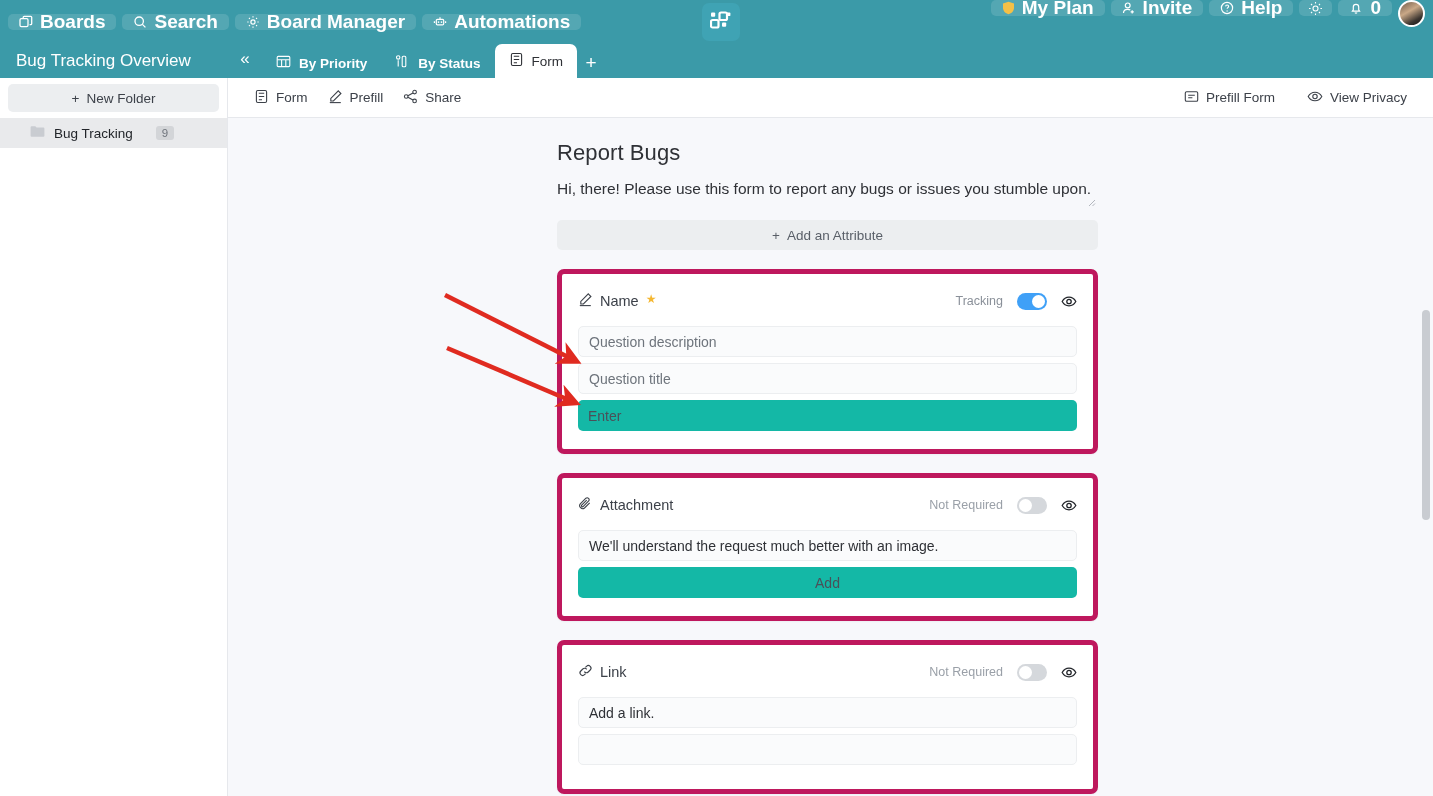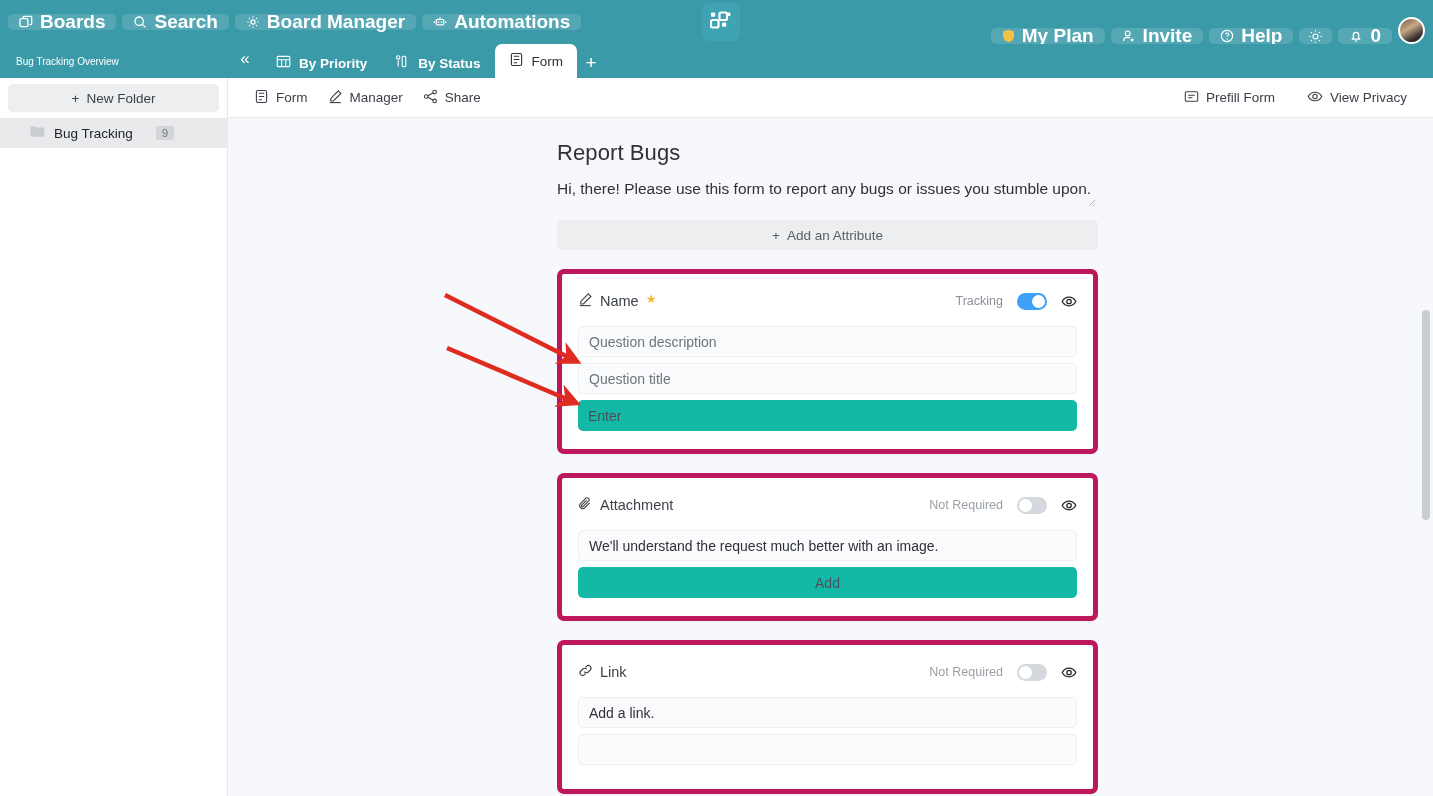--- a/index.html
+++ b/index.html
@@ -28,42 +28,42 @@
   }
   .tb-btn svg { display:block; }
   .topbar-logo {
     position: absolute; left: 702px; top: 3px;
     width: 38px; height: 38px; border-radius: 7px;
     background: #3fa3b4;
     display: flex; align-items: center; justify-content: center;
   }
   .topbar-right {
     position: absolute; right: 8px; top: 0; height: 44px;
-    display: flex; align-items: flex-end; gap: 6px;
+    display: flex; align-items: flex-start; gap: 6px;
   }
   .tb-btn.icon-only { padding: 0 9px; }
   .tb-plan-icon { color: #f5c046; }
   .avatar {
     width: 27px; height: 27px; border-radius: 50%;
     border: 2px solid #ffffff;
     background: linear-gradient(150deg,#6f5a4a 0%, #c9a887 40%, #3c3530 75%, #171413 100%);
     overflow: hidden; cursor: pointer;
   }
 
   
   .tabstrip {
     position: absolute; top: 44px; left: 0; width: 1433px; height: 34px;
     background: #3b9aa8;
     display: flex; align-items: flex-end;
   }
   .board-title {
     width: 228px; height: 34px;
     display: flex; align-items: center;
     padding-left: 16px;
-    color: #ffffff; font-size: 10px;
+    color: #ffffff; font-size: 17px;
   }
   .collapse-btn {
     width: 34px; height: 34px; display: flex; align-items: center; justify-content: center;
     color: #ffffff; font-size: 17px; cursor: pointer; padding-bottom: 4px;
   }
   .tabs { display: flex; align-items: flex-end; height: 34px; }
   .tab {
     display: flex; align-items: center; gap: 8px;
     height: 30px; padding: 0 14px;
     color: #ffffff; font-size: 13.5px;
@@ -407,21 +407,21 @@
         <span>Form</span>
       </div>
 
       <div class="tool-btn">
         <span>
           <svg width="15" height="15" viewBox="0 0 15 15" fill="none" stroke="#3c4149" stroke-width="1.1">
             <path d="M10.3 1.9 12.9 4.5 5.4 12H2.8V9.4z"></path>
               <path d="M1.8 13.6h11"></path>
           </svg>
         </span>
-        <span>Manager</span>
+        <span>Prefill</span>
       </div>
 
       <div class="tool-btn">
         <span>
           <svg width="15" height="15" viewBox="0 0 15 15" fill="none" stroke="#3c4149" stroke-width="1.1">
             <circle cx="11.6" cy="3.1" r="1.8"></circle>
               <circle cx="3.2" cy="7.5" r="1.8"></circle>
               <circle cx="11.6" cy="11.9" r="1.8"></circle>
             <path d="M4.9 6.7 10 4M4.9 8.3 10 11"></path>
           </svg>

